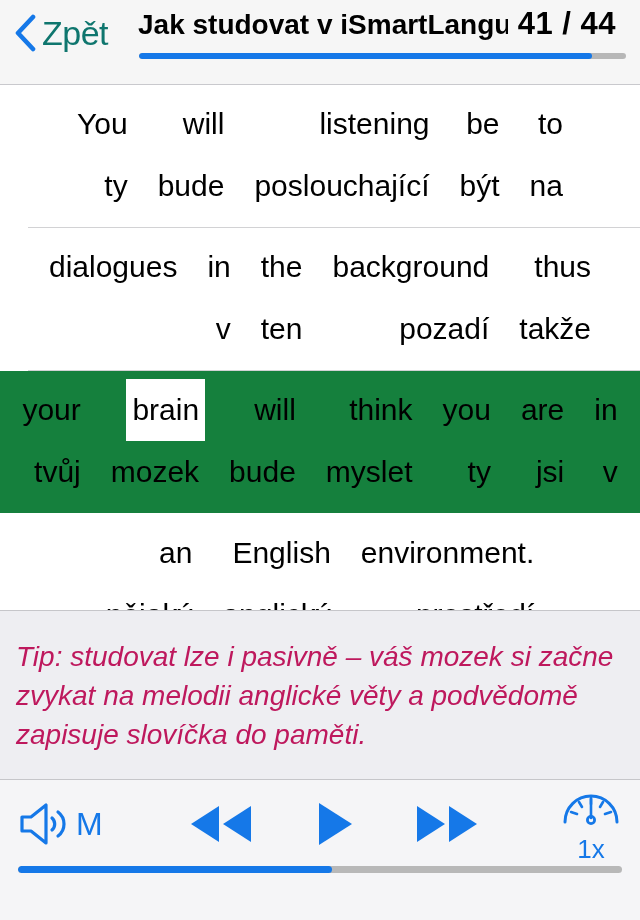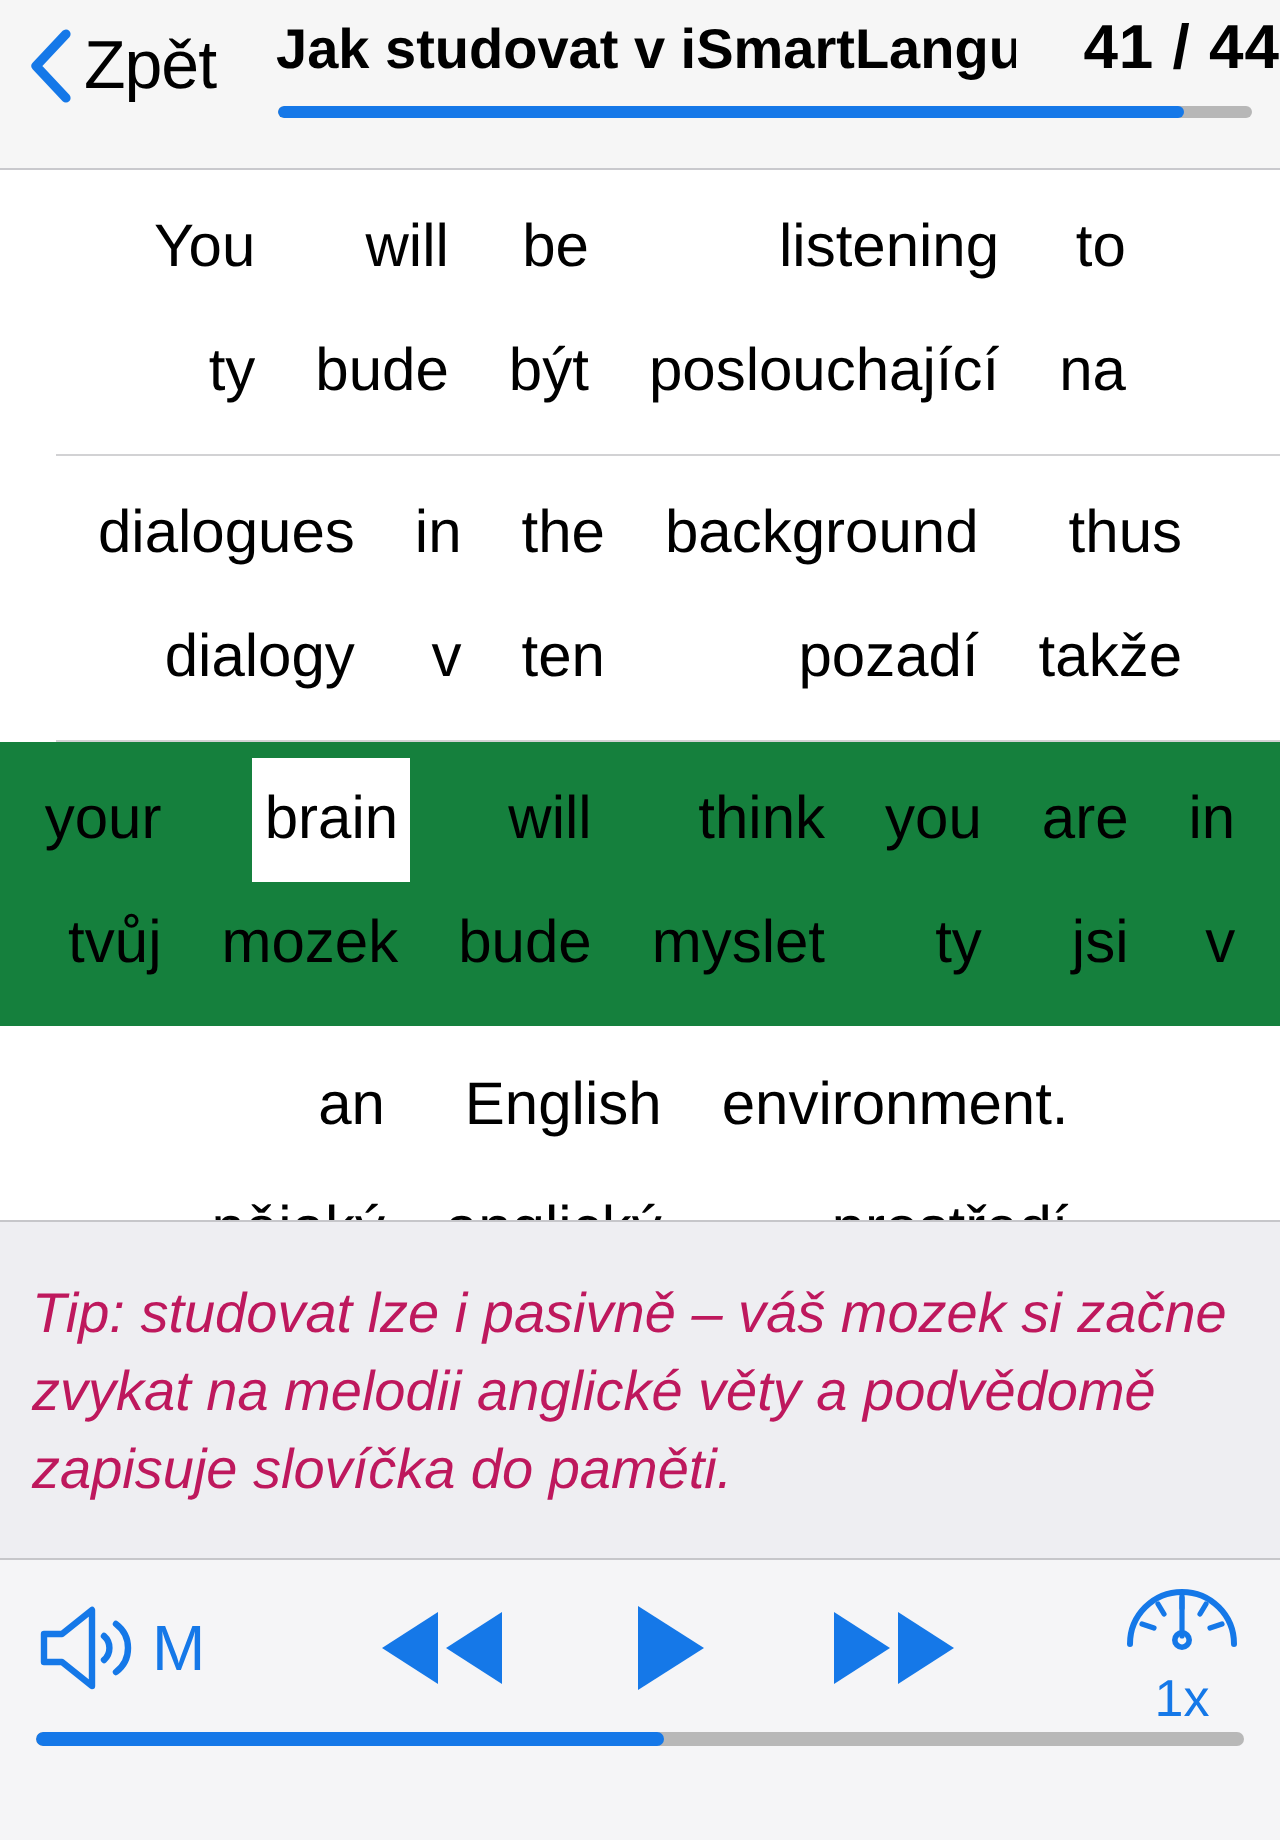--- a/index.html
+++ b/index.html
@@ -38,40 +38,40 @@
     align-items: center;
     gap: 6px;
     cursor: pointer;
   }
   .chevron-left {
     width: 22px;
     height: 38px;
     flex: 0 0 auto;
   }
   .back-label {
-    color: #000000;
+    color: #0f766e;
     font-size: 34px;
     line-height: 38px;
     letter-spacing: -0.5px;
   }
   .nav-title {
     position: absolute;
     left: 138px;
     top: 8px;
     width: 370px;
     color: #000000;
     font-size: 28px;
     font-weight: bold;
     line-height: 34px;
     white-space: nowrap;
     overflow: hidden;
   }
   .nav-counter {
     position: absolute;
-    right: 0;
+    right: 24px;
     top: 6px;
     color: #000000;
     font-size: 31px;
     font-weight: bold;
     line-height: 36px;
     letter-spacing: 0.5px;
     white-space: nowrap;
   }
   .nav-progress {
     position: absolute;
@@ -248,39 +248,38 @@
         <div class="word-pairs">
           <div class="pair">
             <div class="w-src">You</div>
             <div class="w-tgt">ty</div>
           </div>
           <div class="pair">
             <div class="w-src">will</div>
             <div class="w-tgt">bude</div>
           </div>
           <div class="pair">
+            <div class="w-src">listening</div>
+            <div class="w-tgt">poslouchající</div>
+          </div>
+          <div class="pair">
             <div class="w-src">be</div>
             <div class="w-tgt">být</div>
-          </div>
-          <div class="pair">
-            <div class="w-src">listening</div>
-            <div class="w-tgt">poslouchající</div>
           </div>
           <div class="pair">
             <div class="w-src">to</div>
             <div class="w-tgt">na</div>
           </div>
         </div>
       </div>
       <div class="row-sep"></div>
       <div class="sentence-row">
         <div class="word-pairs">
           <div class="pair">
             <div class="w-src">dialogues</div>
-            <div class="w-tgt">dialogy</div>
           </div>
           <div class="pair">
             <div class="w-src">in</div>
             <div class="w-tgt">v</div>
           </div>
           <div class="pair">
             <div class="w-src">the</div>
             <div class="w-tgt">ten</div>
           </div>
           <div class="pair">

